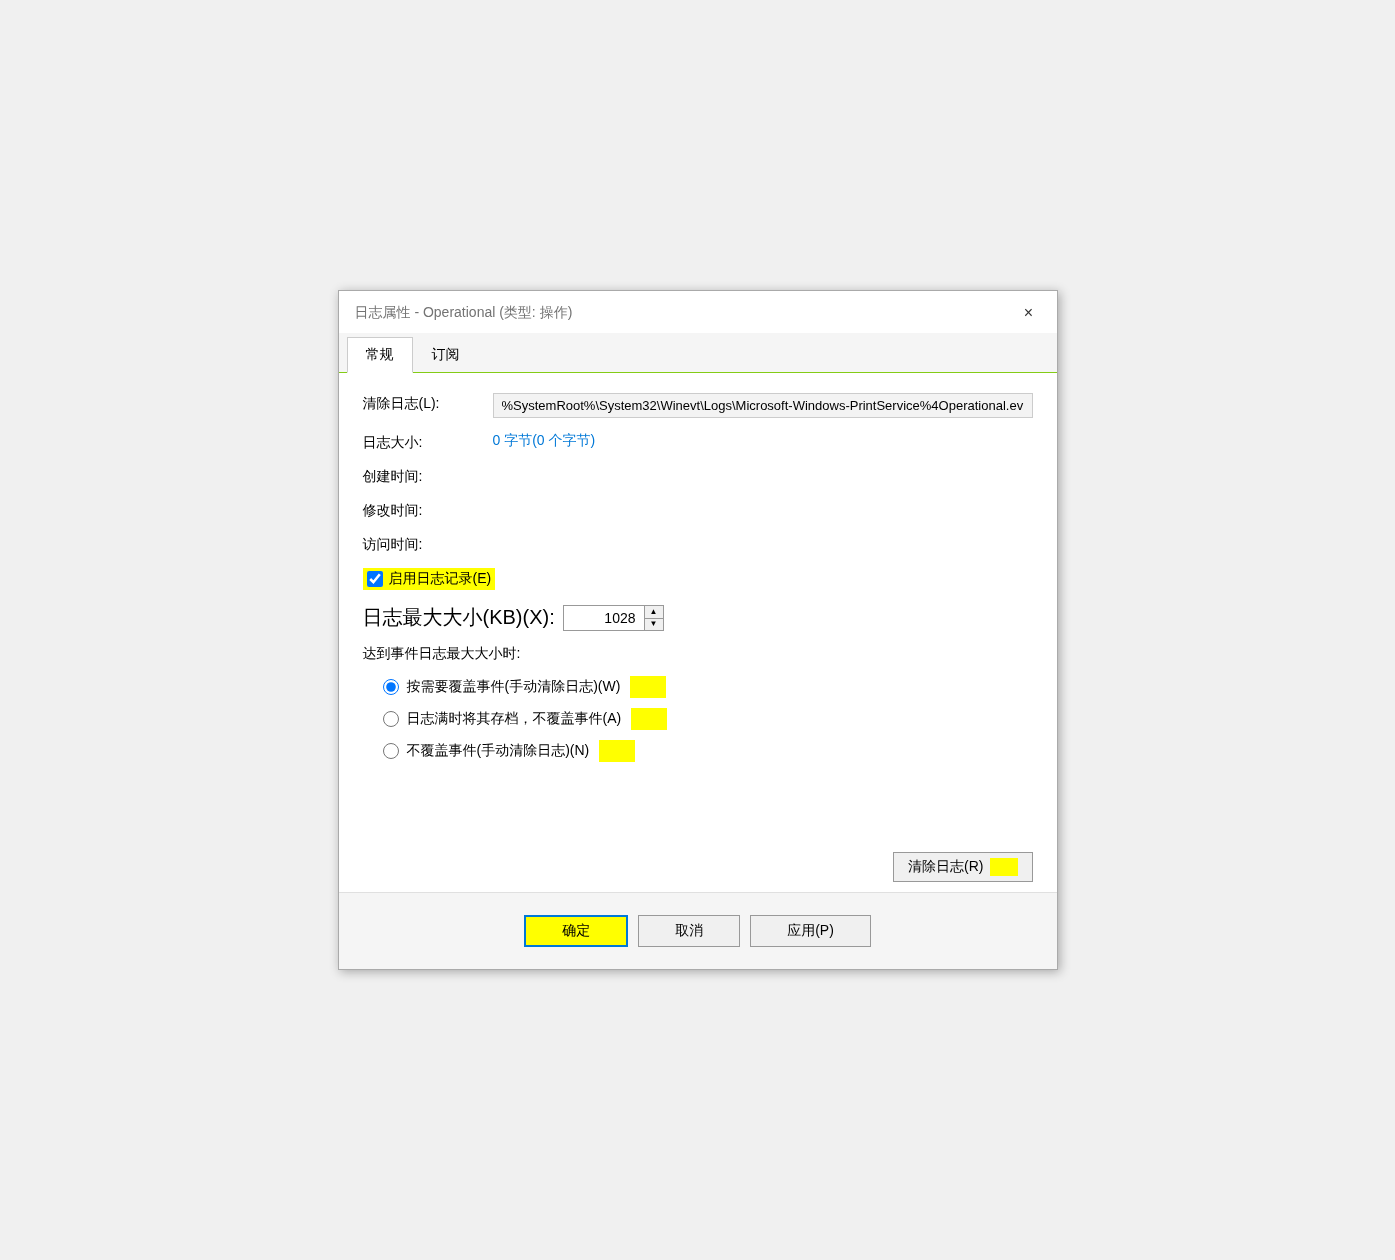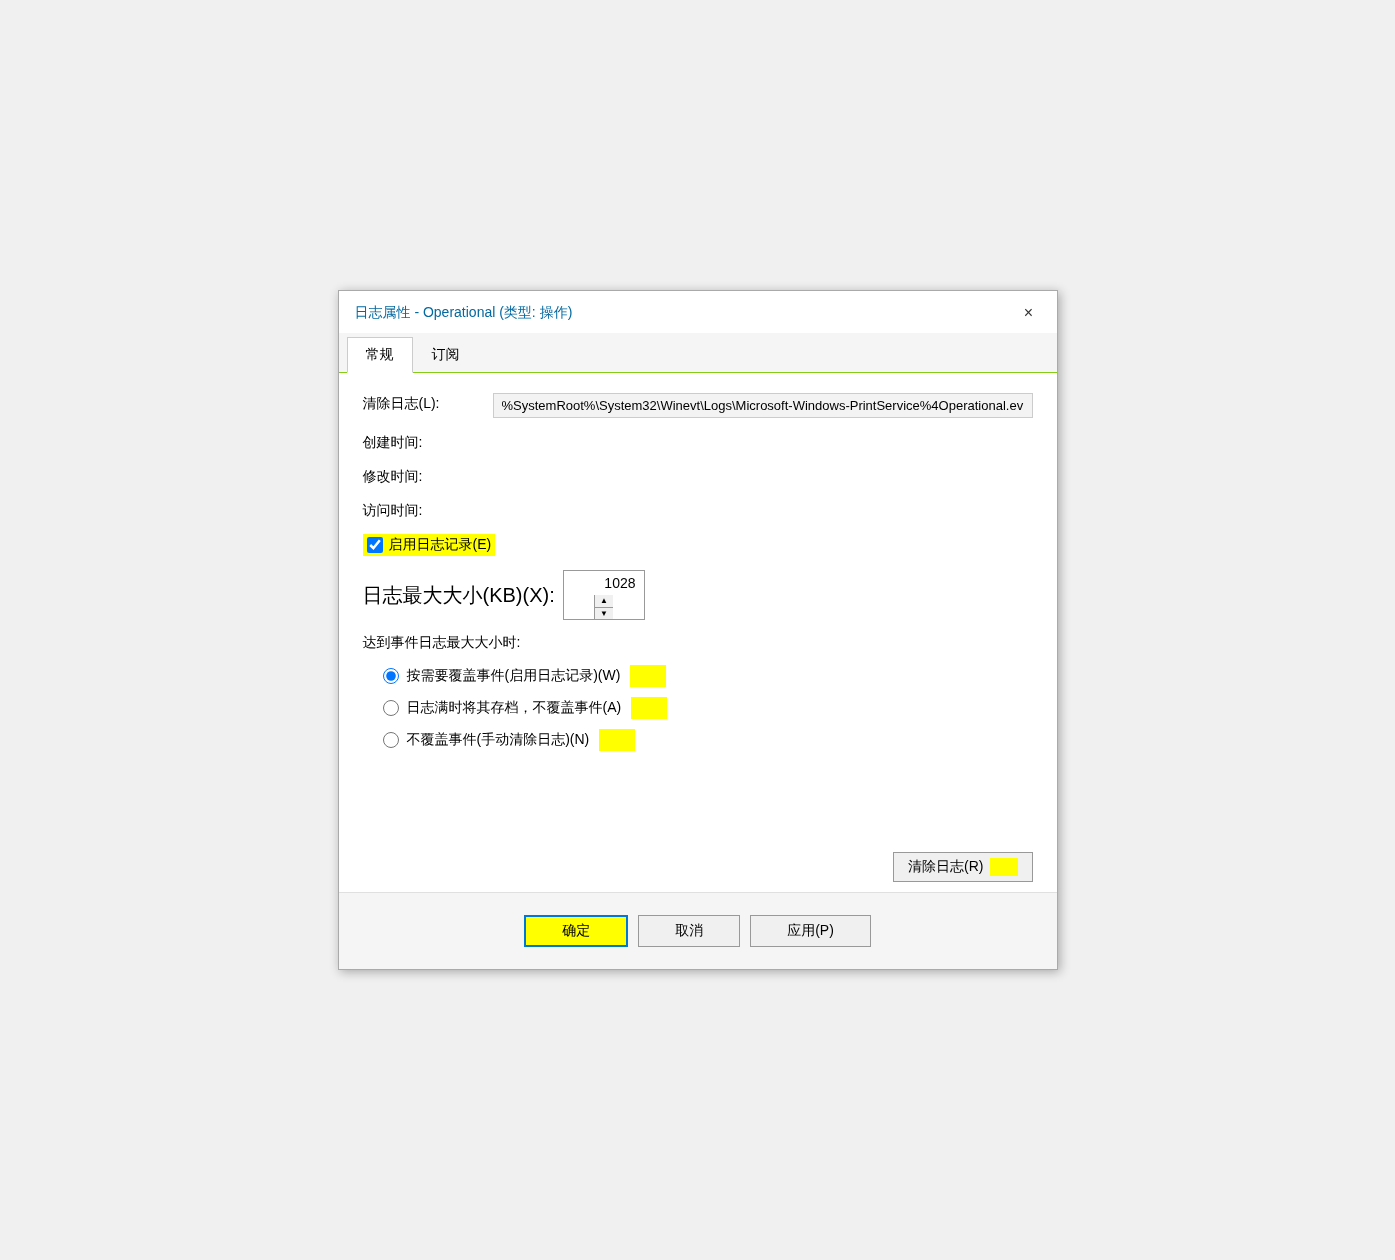--- a/index.html
+++ b/index.html
@@ -34,21 +34,21 @@
       padding: 10px 16px 8px 16px;
       display: flex;
       justify-content: space-between;
       align-items: center;
       border-bottom: none;
     }
 
     .title-text {
       font-size: 14px;
       font-weight: normal;
-      color: #0369a1;
+      color: #737373;
     }
 
     .close-btn {
       width: 24px;
       height: 24px;
       cursor: pointer;
       display: flex;
       align-items: center;
       justify-content: center;
       font-size: 16px;
@@ -153,21 +153,20 @@
     .spinbox-label {
       width: 200px;
       font-size: 20px;
     }
 
     .spinbox-wrapper {
       display: flex;
       align-items: center;
       border: 1px solid #999;
       background: #fff;
-      flex-direction: column;
     }
 
     .spinbox-input {
       width: 80px;
       border: none;
       outline: none;
       padding: 4px 8px;
       font-size: 14px;
       text-align: right;
       font-family: inherit;
@@ -300,20 +299,26 @@
   <div class="content">
 
 
     <div class="field-row">
       <div class="field-label">清除日志(L):</div>
       <div class="field-value">
         <input class="field-input" type="text" readonly="" value="%SystemRoot%\System32\Winevt\Logs\Microsoft-Windows-PrintService%4Operational.ev" style="">
       </div>
     </div>
 
+    <div class="field-row">
+      <div class="field-label">日志大小:</div>
+      <div class="field-value">
+        <span class="log-size-value">0 字节(0 个字节)</span>
+      </div>
+    </div>
 
     <div class="field-row">
       <div class="field-label">创建时间:</div>
       <div class="field-value"></div>
     </div>
 
     <div class="field-row">
       <div class="field-label">修改时间:</div>
       <div class="field-value"></div>
     </div>
@@ -338,21 +343,21 @@
         </div>
       </div>
     </div>
 
     <div class="max-size-label section-separator">达到事件日志最大大小时:</div>
 
     <div class="radio-group">
 
       <div class="radio-row">
         <input type="radio" name="overwrite_policy" class="radio-input" checked="" style="">
-        <span class="radio-label">按需要覆盖事件(启用日志记录)(W)</span>
+        <span class="radio-label">按需要覆盖事件(手动清除日志)(W)</span>
         <span class="highlight-box"></span>
       </div>
 
       <div class="radio-row">
         <input type="radio" name="overwrite_policy" class="radio-input" style="">
         <span class="radio-label">日志满时将其存档，不覆盖事件(A)</span>
         <span class="highlight-box"></span>
       </div>
 
       <div class="radio-row">

